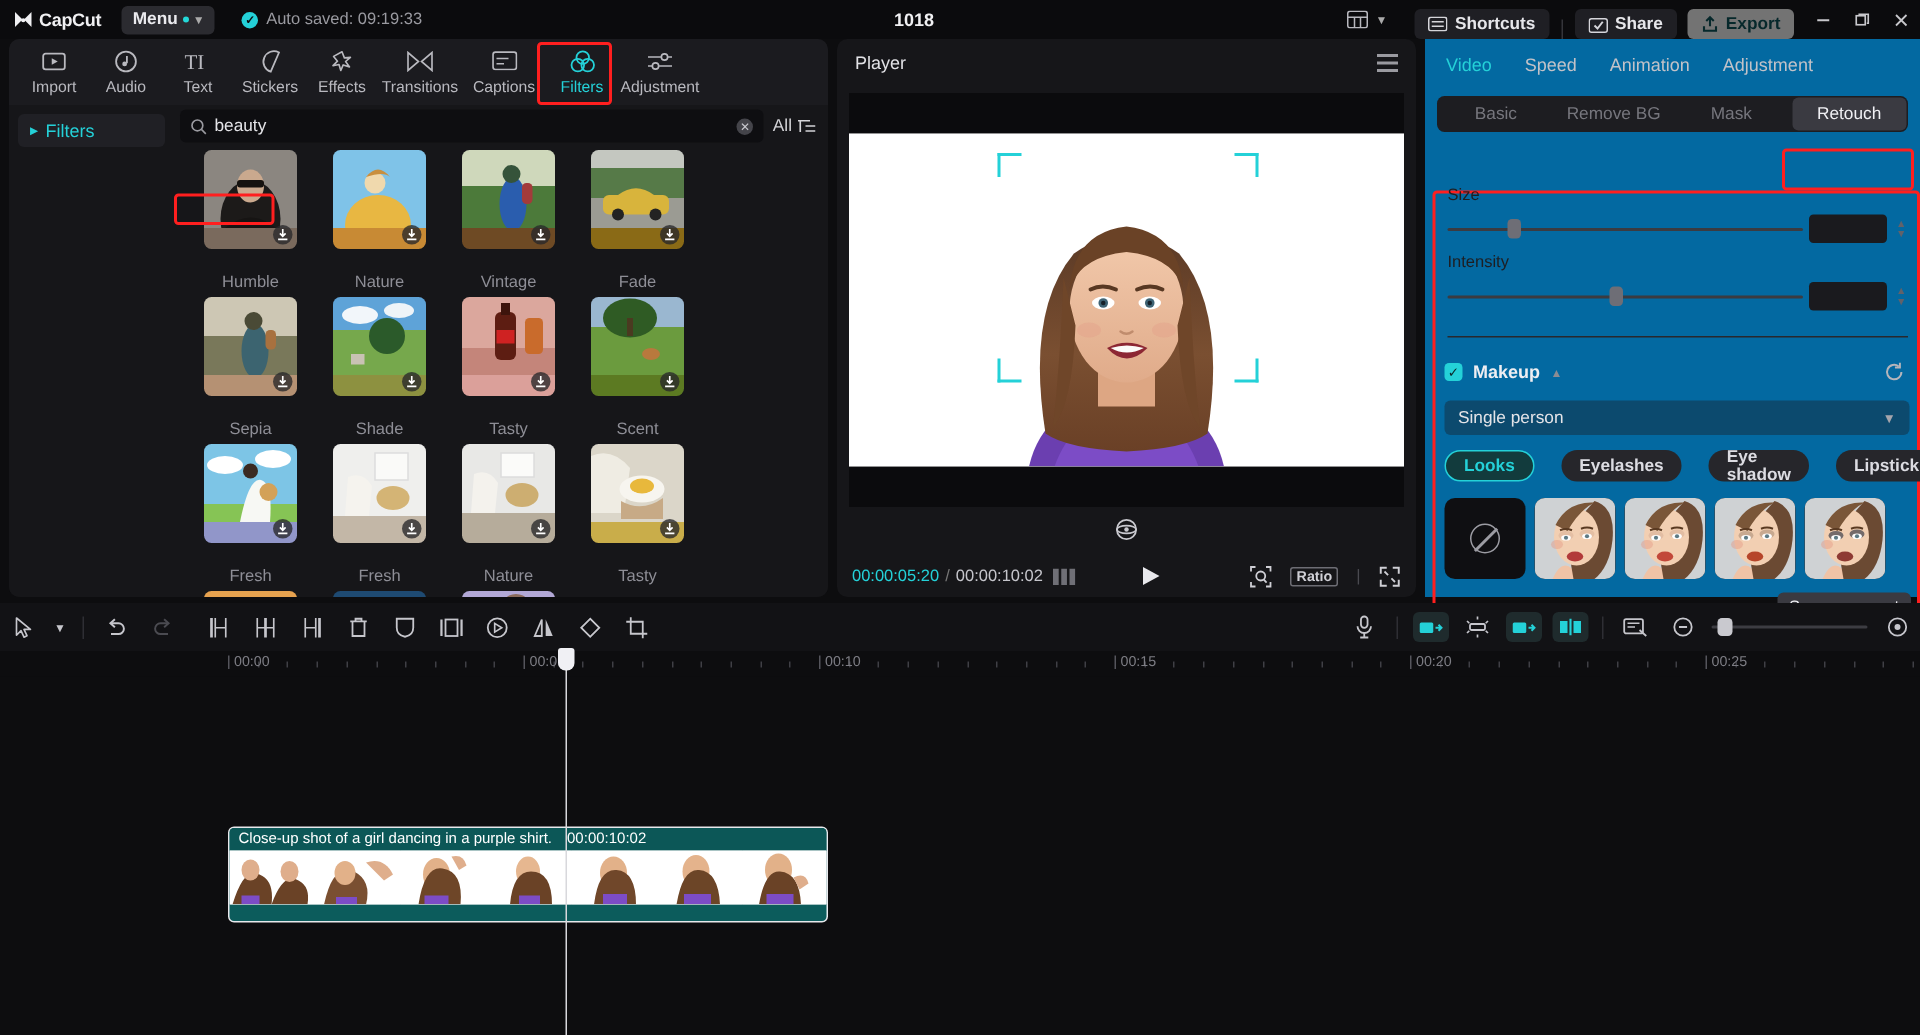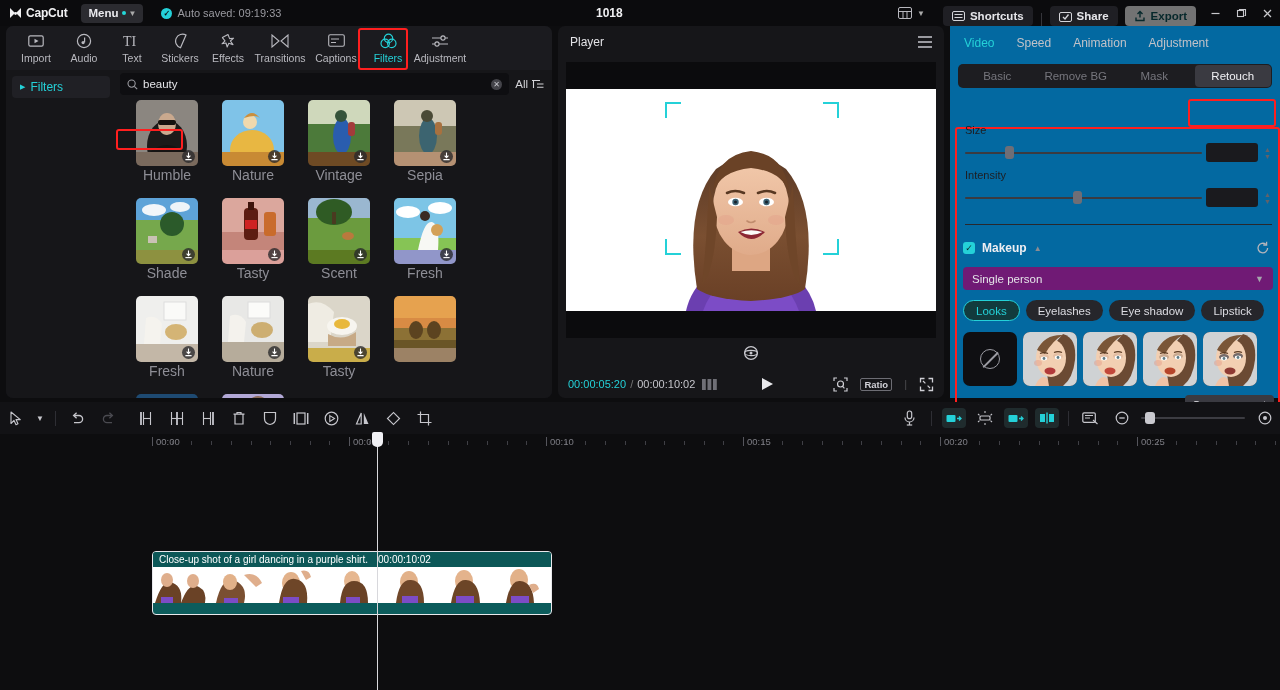--- a/index.html
+++ b/index.html
@@ -116,21 +116,21 @@
   .cell { width: 86px; height: 98px; display:flex; flex-direction:column; align-items:center; }
   .thumb {
     width: 62px; height: 66px; border-radius: 5px; position:relative; overflow:hidden;
     background:#1d1d21; cursor:pointer;
   }
   .thumb .dl {
     position:absolute; right:3px; bottom:3px; width:13px; height:13px; border-radius:50%;
     background:rgba(40,40,42,.78); display:flex; align-items:center; justify-content:center;
     color:#fff; font-size:9px;
   }
-  .cellname { margin-top: 1px; font-size: 14px; color:#8e8e96; }
+  .cellname { margin-top: 16px; font-size: 11px; color:#8e8e96; }
 
   
   .player {
     position:absolute; left:558px; top:0; width:386px; height:372px;
     background:#161619; border-radius:7px; overflow:hidden;
   }
   .player-head {
     height: 32px; display:flex; align-items:center; justify-content:space-between;
     padding: 0 12px; font-size: 12px; color:#e2e2e6;
   }
@@ -210,26 +210,26 @@
   .cbox {
     width: 12px; height: 12px; border-radius:3px; background:#24d1d8; color:#0b2b2d;
     font-size:9px; display:flex; align-items:center; justify-content:center; cursor:pointer;
   }
   .makeup-title { font-size: 12px; font-weight:bold; color:#eeeef2; }
   .caret-up { font-size:8px; color:#8c8c93; }
   .reset-ic { margin-left:auto; margin-right:10px; color:#b5b5bb; font-size:13px; cursor:pointer; }
 
   .selectbox {
     position:absolute; left:6px; top:140px; width:310px; height:23px;
-    background:#701a75; border-radius:4px; display:flex; align-items:center;
+    background:#0c4a6e; border-radius:4px; display:flex; align-items:center;
     padding: 0 9px; font-size: 11.5px; color:#e4e4e8; cursor:pointer;
   }
   .selectbox .chev2 { margin-left:auto; font-size:9px; color:#a5a5ac; }
 
-  .chiprow { position:absolute; left:6px; top:173px; width:311px; display:flex; gap:6px; }
+  .chiprow { position:absolute; left:6px; top:173px; width:311px; display:flex; gap:18px;font-weight:bold; }
   .chip {
     height: 21px; padding: 0 12px; border-radius:11px; background:#26262b;
     display:flex; align-items:center; font-size: 11.5px; color:#dcdce2; cursor:pointer;
   }
   .chip.active { background:#123b3d; border:1px solid #24d1d8; color:#24d1d8; }
 
   .lookrow { position:absolute; left:6px; top:205px; width:317px; display:flex; gap:6px; }
   .look {
     width: 54px; height: 54px; border-radius:7px; overflow:hidden; position:relative;
     background:#1b1b1f; cursor:pointer;
@@ -554,20 +554,41 @@
                     <rect y="52" width="62" height="14" fill="#6e4a24"></rect>
                   </svg>
                   <span class="dl">
                     <svg width="9" height="9" viewBox="0 0 9 9">
                       <path d="M4.5 0.6 V5.4 M2.6 3.6 L4.5 5.6 L6.4 3.6" stroke="#fff" stroke-width="1.1" fill="none"></path>
                       <line x1="1.4" y1="7.6" x2="7.6" y2="7.6" stroke="#fff" stroke-width="1.1"></line>
                     </svg>
                   </span>
                 </div>
                 <div class="cellname">Vintage</div>
+              </div>
+              <div class="cell">
+                <div class="thumb">
+                  <svg width="62" height="66" viewBox="0 0 62 66">
+                    <rect width="62" height="52" fill="#c4c7c0"></rect>
+                    <rect y="12" width="62" height="20" fill="#567a48"></rect>
+                    <rect y="32" width="62" height="20" fill="#9b9b93"></rect>
+                    <rect x="8" y="30" width="44" height="13" rx="4" fill="#d8b43c"></rect>
+                    <path d="M18 30 q12 -9 24 0 Z" fill="#d8b43c"></path>
+                    <circle cx="18" cy="43" r="4" fill="#232323"></circle>
+                    <circle cx="43" cy="43" r="4" fill="#232323"></circle>
+                    <rect y="52" width="62" height="14" fill="#8a6a16"></rect>
+                  </svg>
+                  <span class="dl">
+                    <svg width="9" height="9" viewBox="0 0 9 9">
+                      <path d="M4.5 0.6 V5.4 M2.6 3.6 L4.5 5.6 L6.4 3.6" stroke="#fff" stroke-width="1.1" fill="none"></path>
+                      <line x1="1.4" y1="7.6" x2="7.6" y2="7.6" stroke="#fff" stroke-width="1.1"></line>
+                    </svg>
+                  </span>
+                </div>
+                <div class="cellname">Fade</div>
               </div>
               <div class="cell">
                 <div class="thumb">
                   <svg width="62" height="66" viewBox="0 0 62 66">
                     <rect width="62" height="52" fill="#cdc7b4"></rect>
                     <rect y="26" width="62" height="26" fill="#79785a"></rect>
                     <ellipse cx="34" cy="36" rx="9" ry="18" fill="#3c6470"></ellipse>
                     <circle cx="33" cy="16" r="6" fill="#4a4a36"></circle>
                     <rect x="41" y="22" width="7" height="13" rx="3" fill="#a8713f"></rect>
                     <rect y="52" width="62" height="14" fill="#b59173"></rect>

